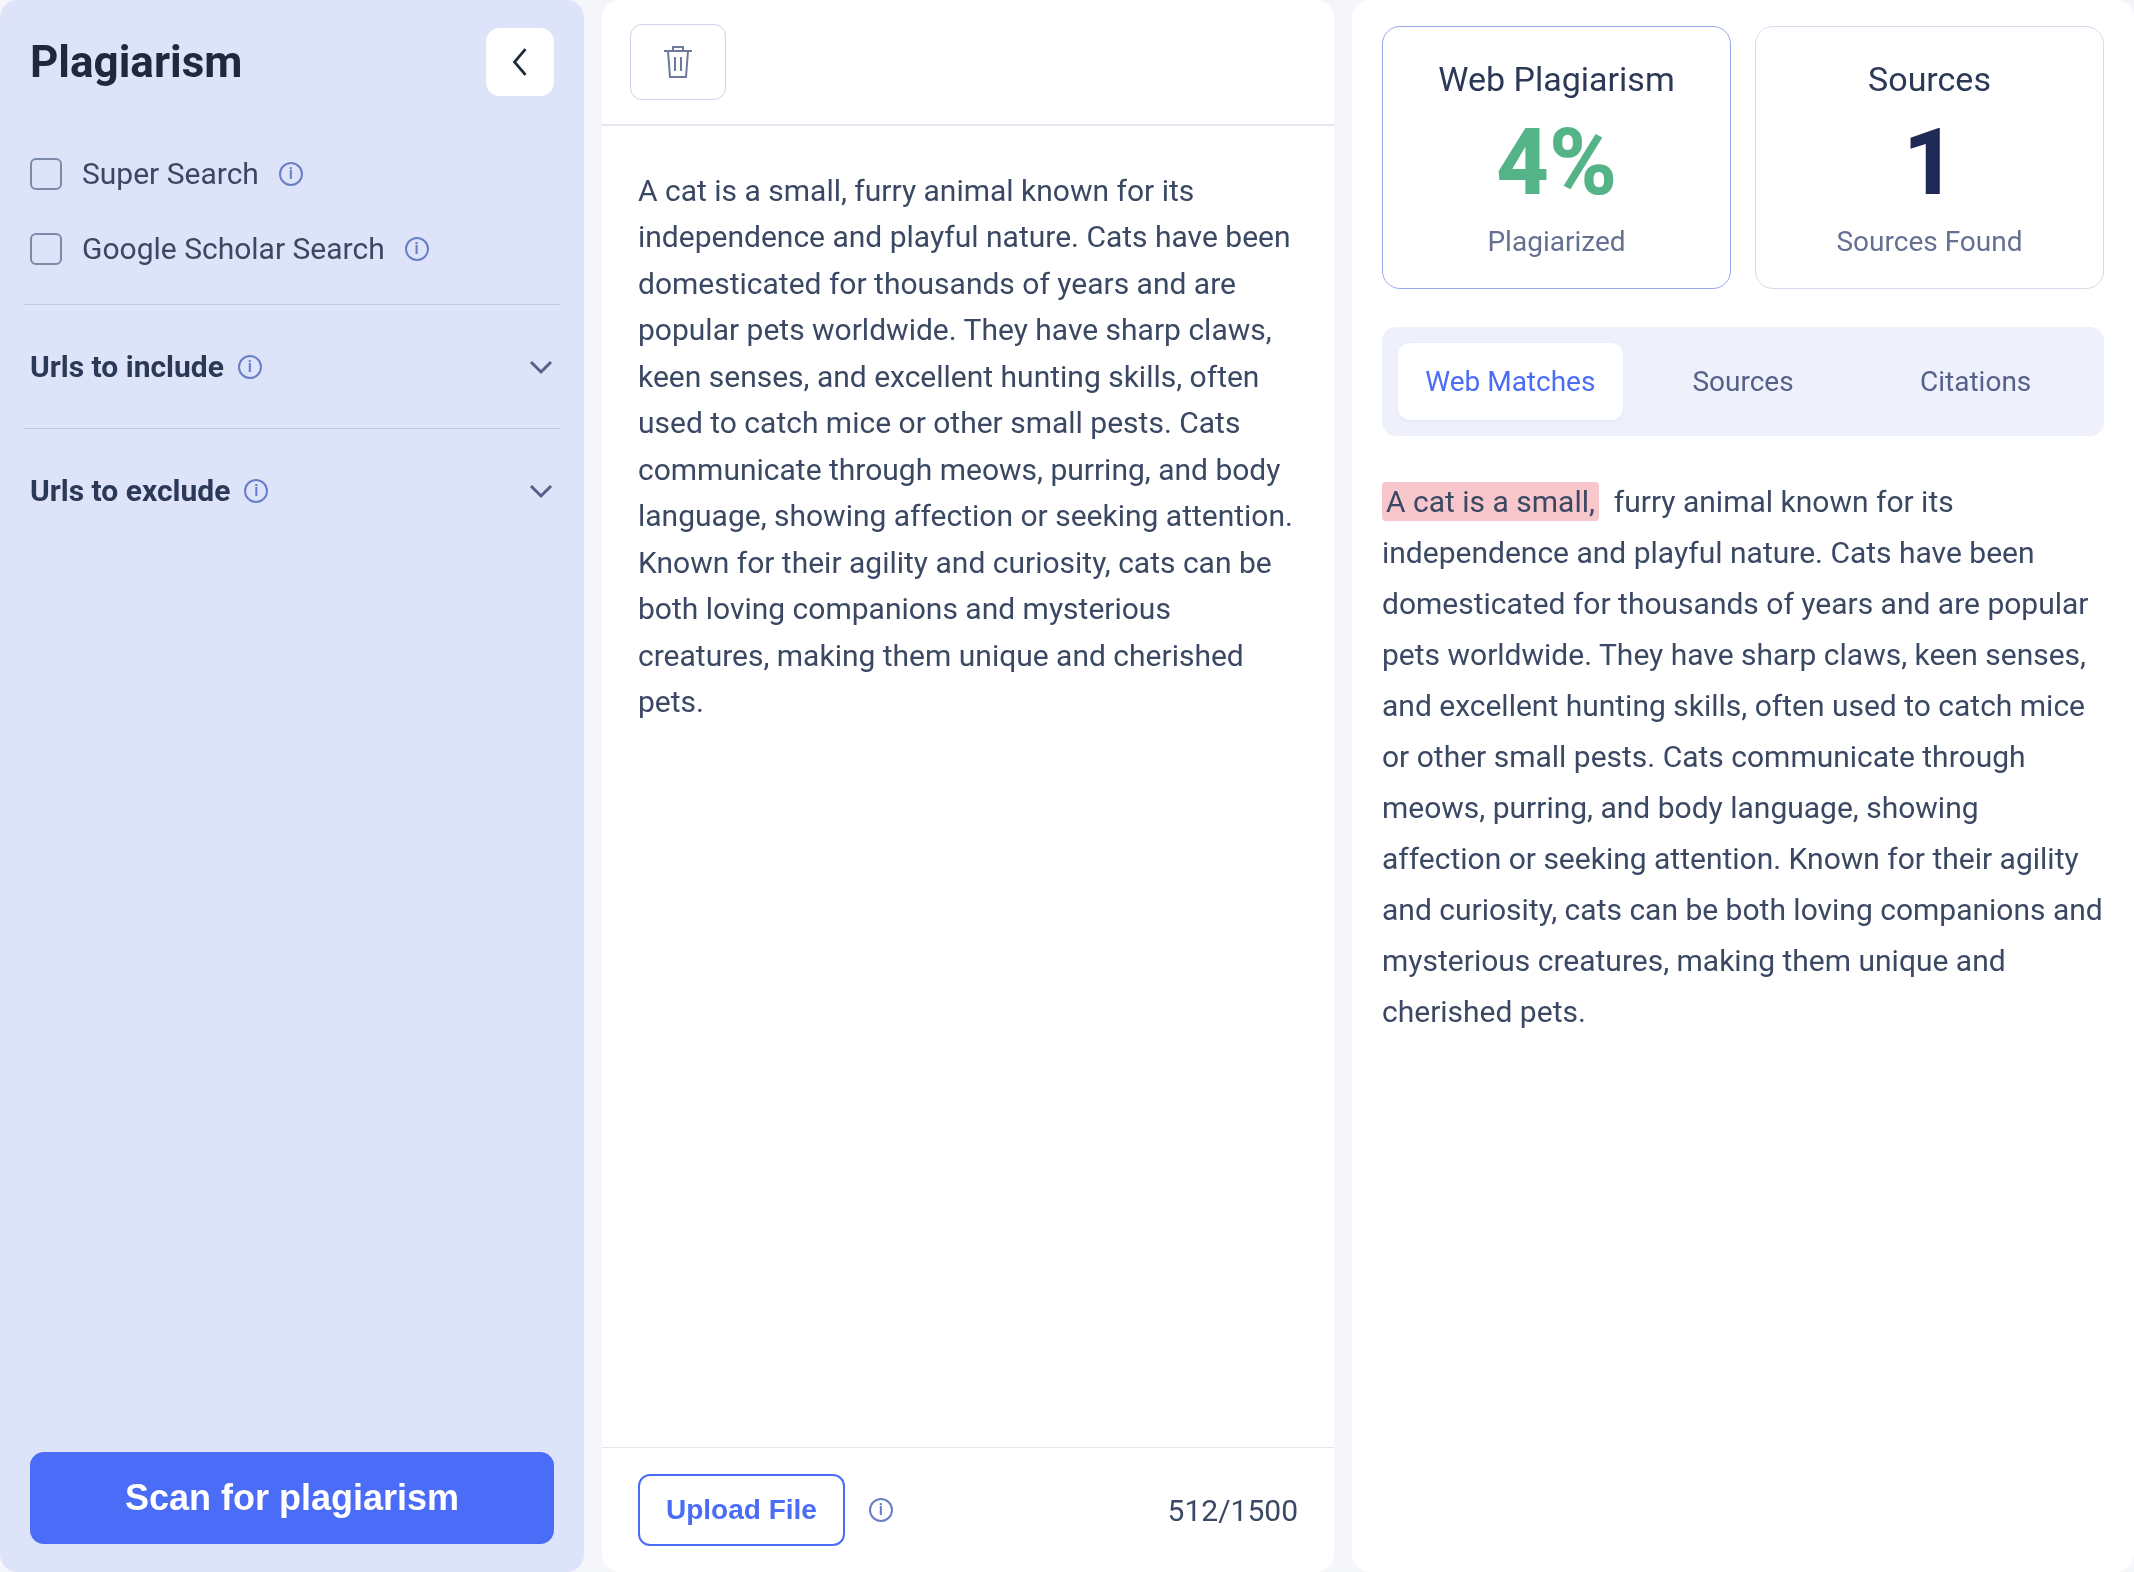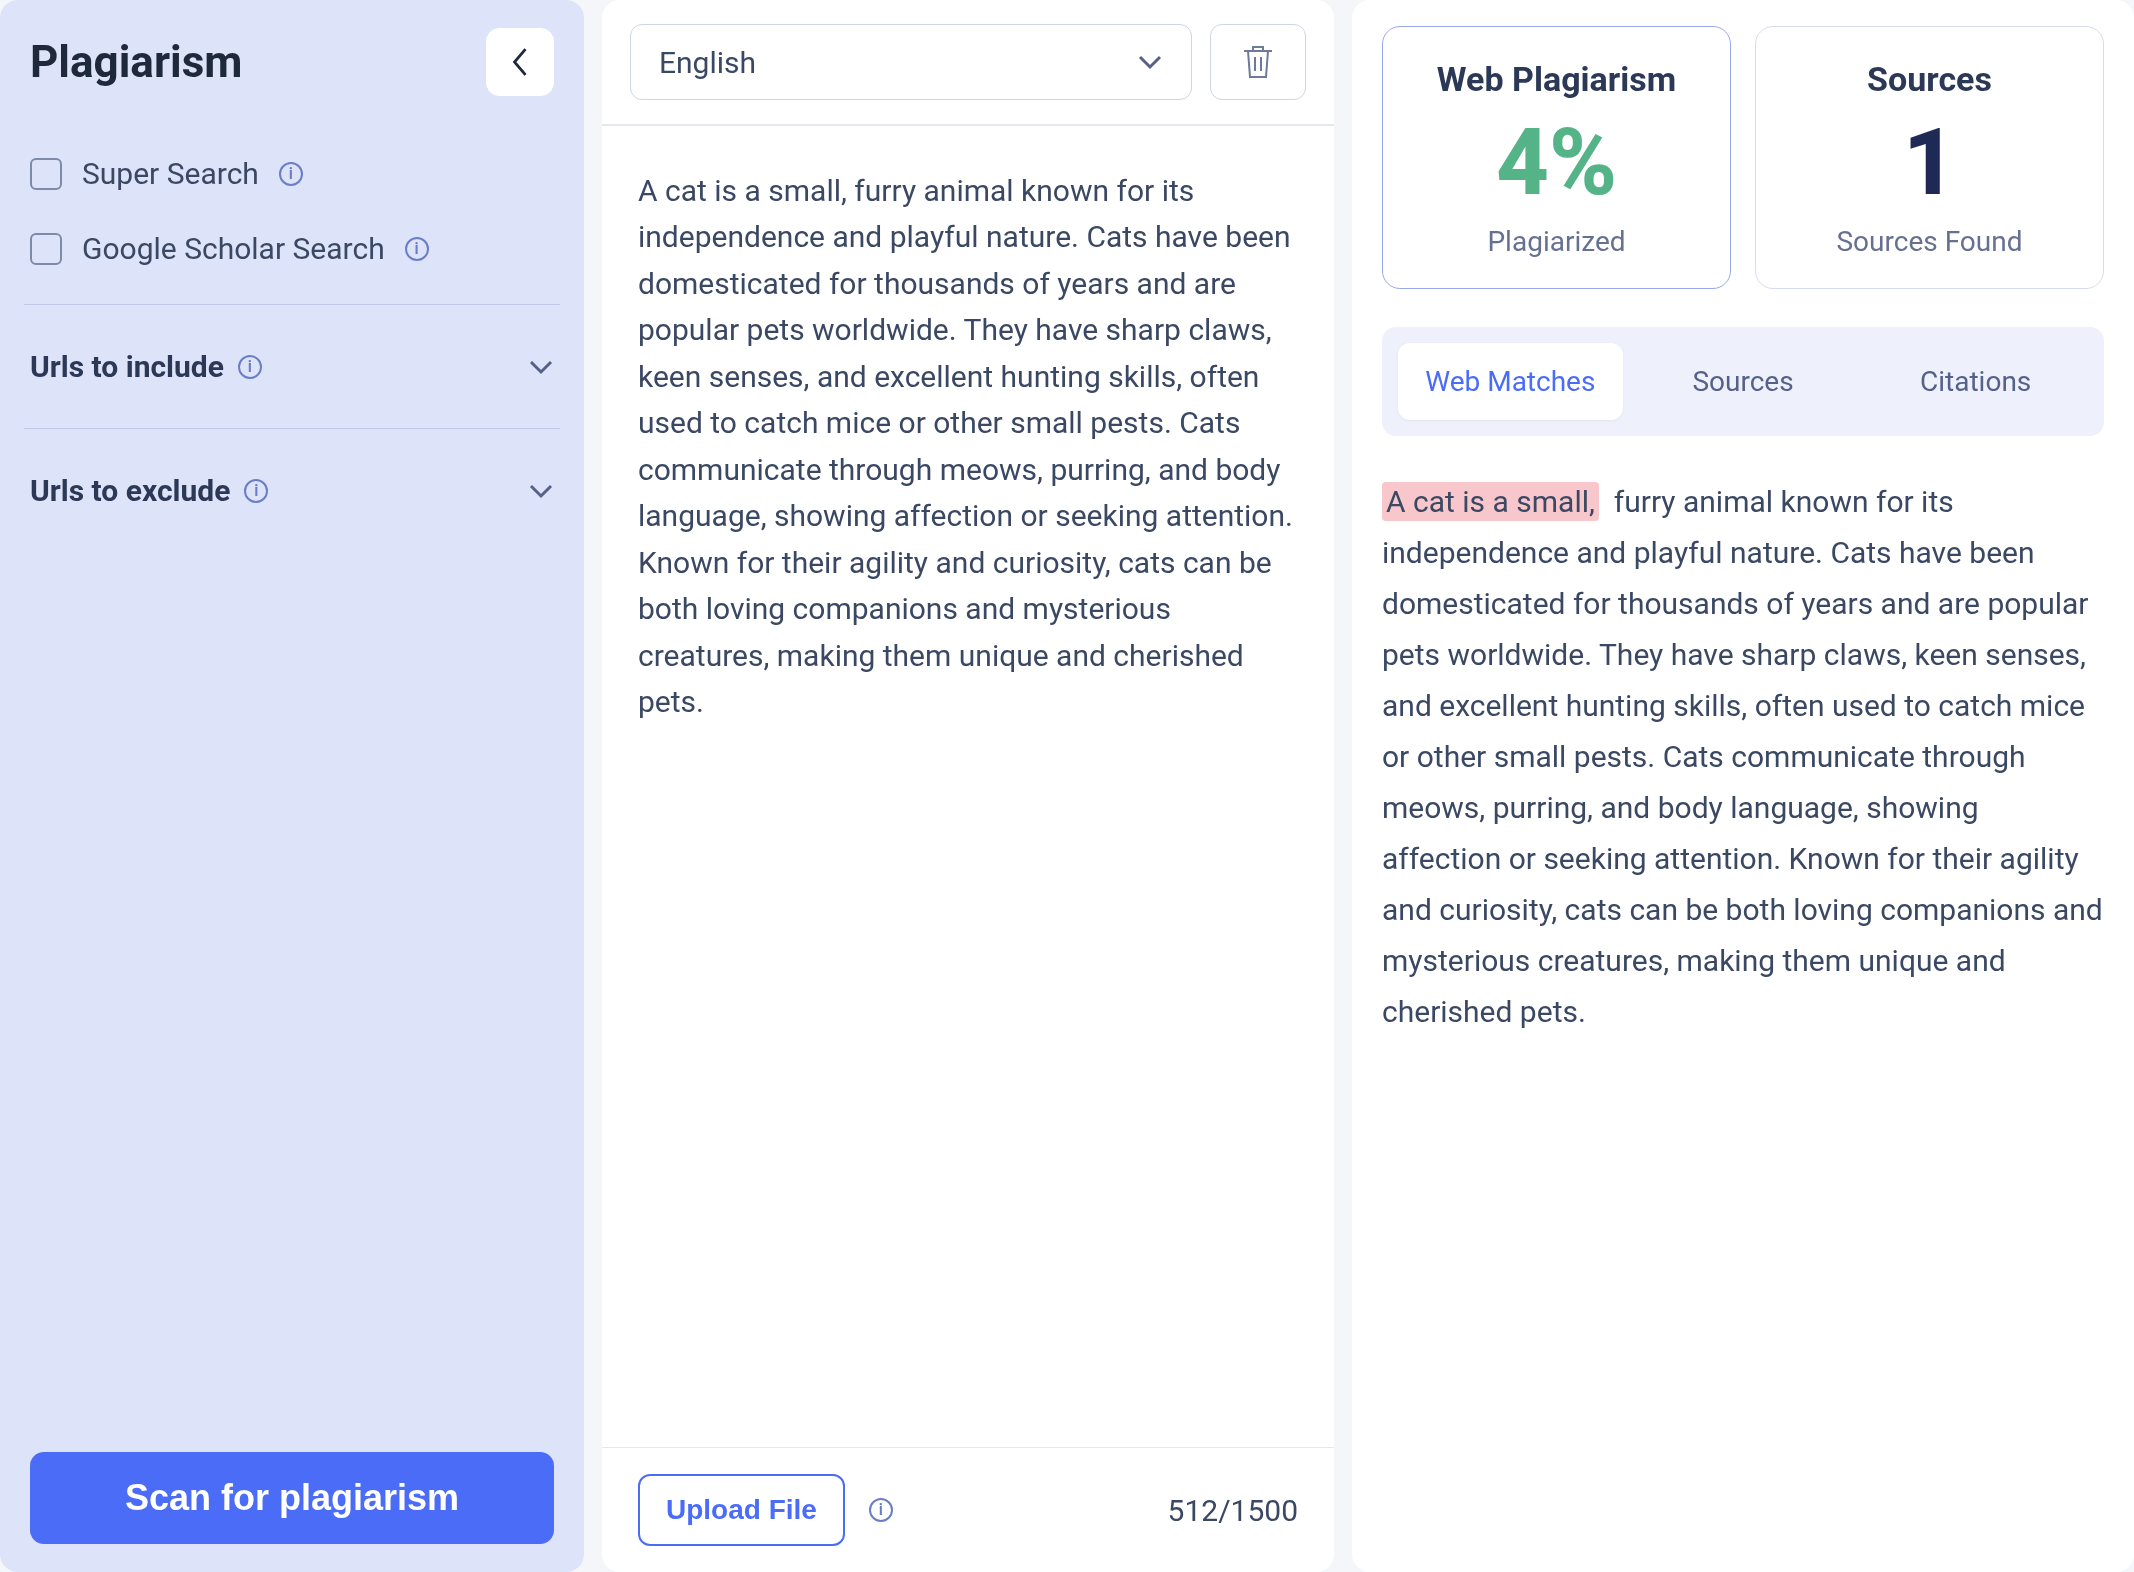--- a/index.html
+++ b/index.html
@@ -202,21 +202,21 @@
   }
   .stat-card {
     flex:1;
     border: 1.5px solid #d7dcec;
     border-radius: 18px;
     padding: 32px 20px 30px;
     text-align: center;
     cursor: pointer;
   }
   .stat-card.active { border-color: #98a8ec; }
-  .stat-title { font-size: 34px; font-weight: 700; color:#2b3856; margin-bottom: 18px;}
+  .stat-title { font-size: 34px; font-weight: 400; color:#2b3856; margin-bottom: 18px;}
   .stat-value { font-size: 92px; font-weight: 800; line-height:1; margin-bottom: 16px; }
   .stat-value.green { color: #55b487; }
   .stat-value.navy { color: #1e2a55; }
   .stat-sub { font-size: 28px; color:#667091; }
   .tabs {
     margin-top: 38px;
     background: #eef1fb;
     border-radius: 14px;
     display:flex;
     padding: 16px;
@@ -313,26 +313,20 @@
     <svg class="chevron-down" viewBox="0 0 26 16">
         <polyline points="3 3 13 13 23 3"></polyline>
       </svg>
   </div>
 
   <button class="scan-btn">Scan for plagiarism</button>
 </aside>
 
 <section class="editor">
   <div class="editor-top">
-    <div class="lang-select">
-      <span>English</span>
-      <svg class="chevron-down" viewBox="0 0 26 16">
-          <polyline points="3 3 13 13 23 3"></polyline>
-        </svg>
-    </div>
     <button class="trash-btn">
       <svg viewBox="0 0 34 38">
         <polyline points="3 8 31 8"></polyline>
         <path d="M7 8 L9 34 L25 34 L27 8"></path>
         <path d="M12 8 L12 4 L22 4 L22 8"></path>
         <line x1="14" y1="14" x2="14" y2="28"></line>
         <line x1="20" y1="14" x2="20" y2="28"></line>
       </svg>
     </button>
   </div>

